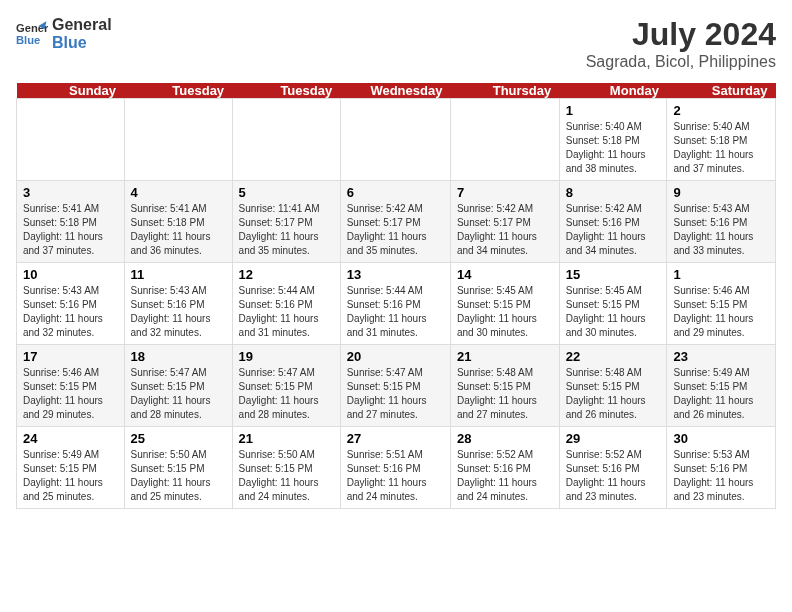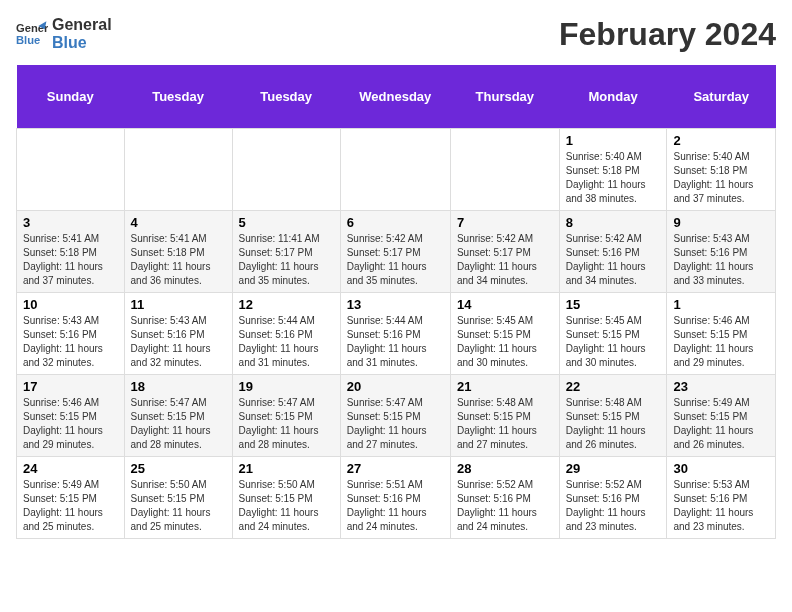--- a/index.html
+++ b/index.html
@@ -36,24 +36,24 @@
     .location-title {
       font-size: 16px;
       color: #555;
     }
     table {
       width: 100%;
       border-collapse: collapse;
       font-size: 11px;
     }
     thead tr th {
-      background-color: #6d28d9;
+      background-color: #b91c1c;
       color: #fff;
-      text-align: center;
-      padding: 24px 8px;
+      text-align: right;
+      padding: 0 8px;
       font-size: 13px;
       font-weight: bold;
     }
     tbody tr td {
       border: 1px solid #ddd;
       vertical-align: top;
       padding: 4px 6px;
       width: 113px;
       min-height: 80px;
       background: #fff;
@@ -85,21 +85,22 @@
       <text y="18" font-size="14" font-weight="bold" fill="#333" font-family="Arial">General</text>
       <text y="32" font-size="14" font-weight="bold" fill="#3a7abf" font-family="Arial">Blue</text>
       <polygon points="28,10 38,4 36,14" fill="#3a7abf"></polygon>
     </svg>
     <div>
       <div style="font-size:16px;font-weight:bold;color:#333;line-height:1.1">General</div>
       <div style="font-size:16px;font-weight:bold;color:#3a7abf;line-height:1.1">Blue</div>
     </div>
   </div>
   <div class="title-area">
-    <div class="month-title">February 2024</div>
+    <div class="month-title">July 2024</div>
+    <div class="location-title">Sagrada, Bicol, Philippines</div>
   </div>
 </div>
 
 <table>
   <thead>
     <tr>
     <th>Sunday</th>
         <th>Tuesday</th>
         <th>Tuesday</th>
         <th>Wednesday</th>

